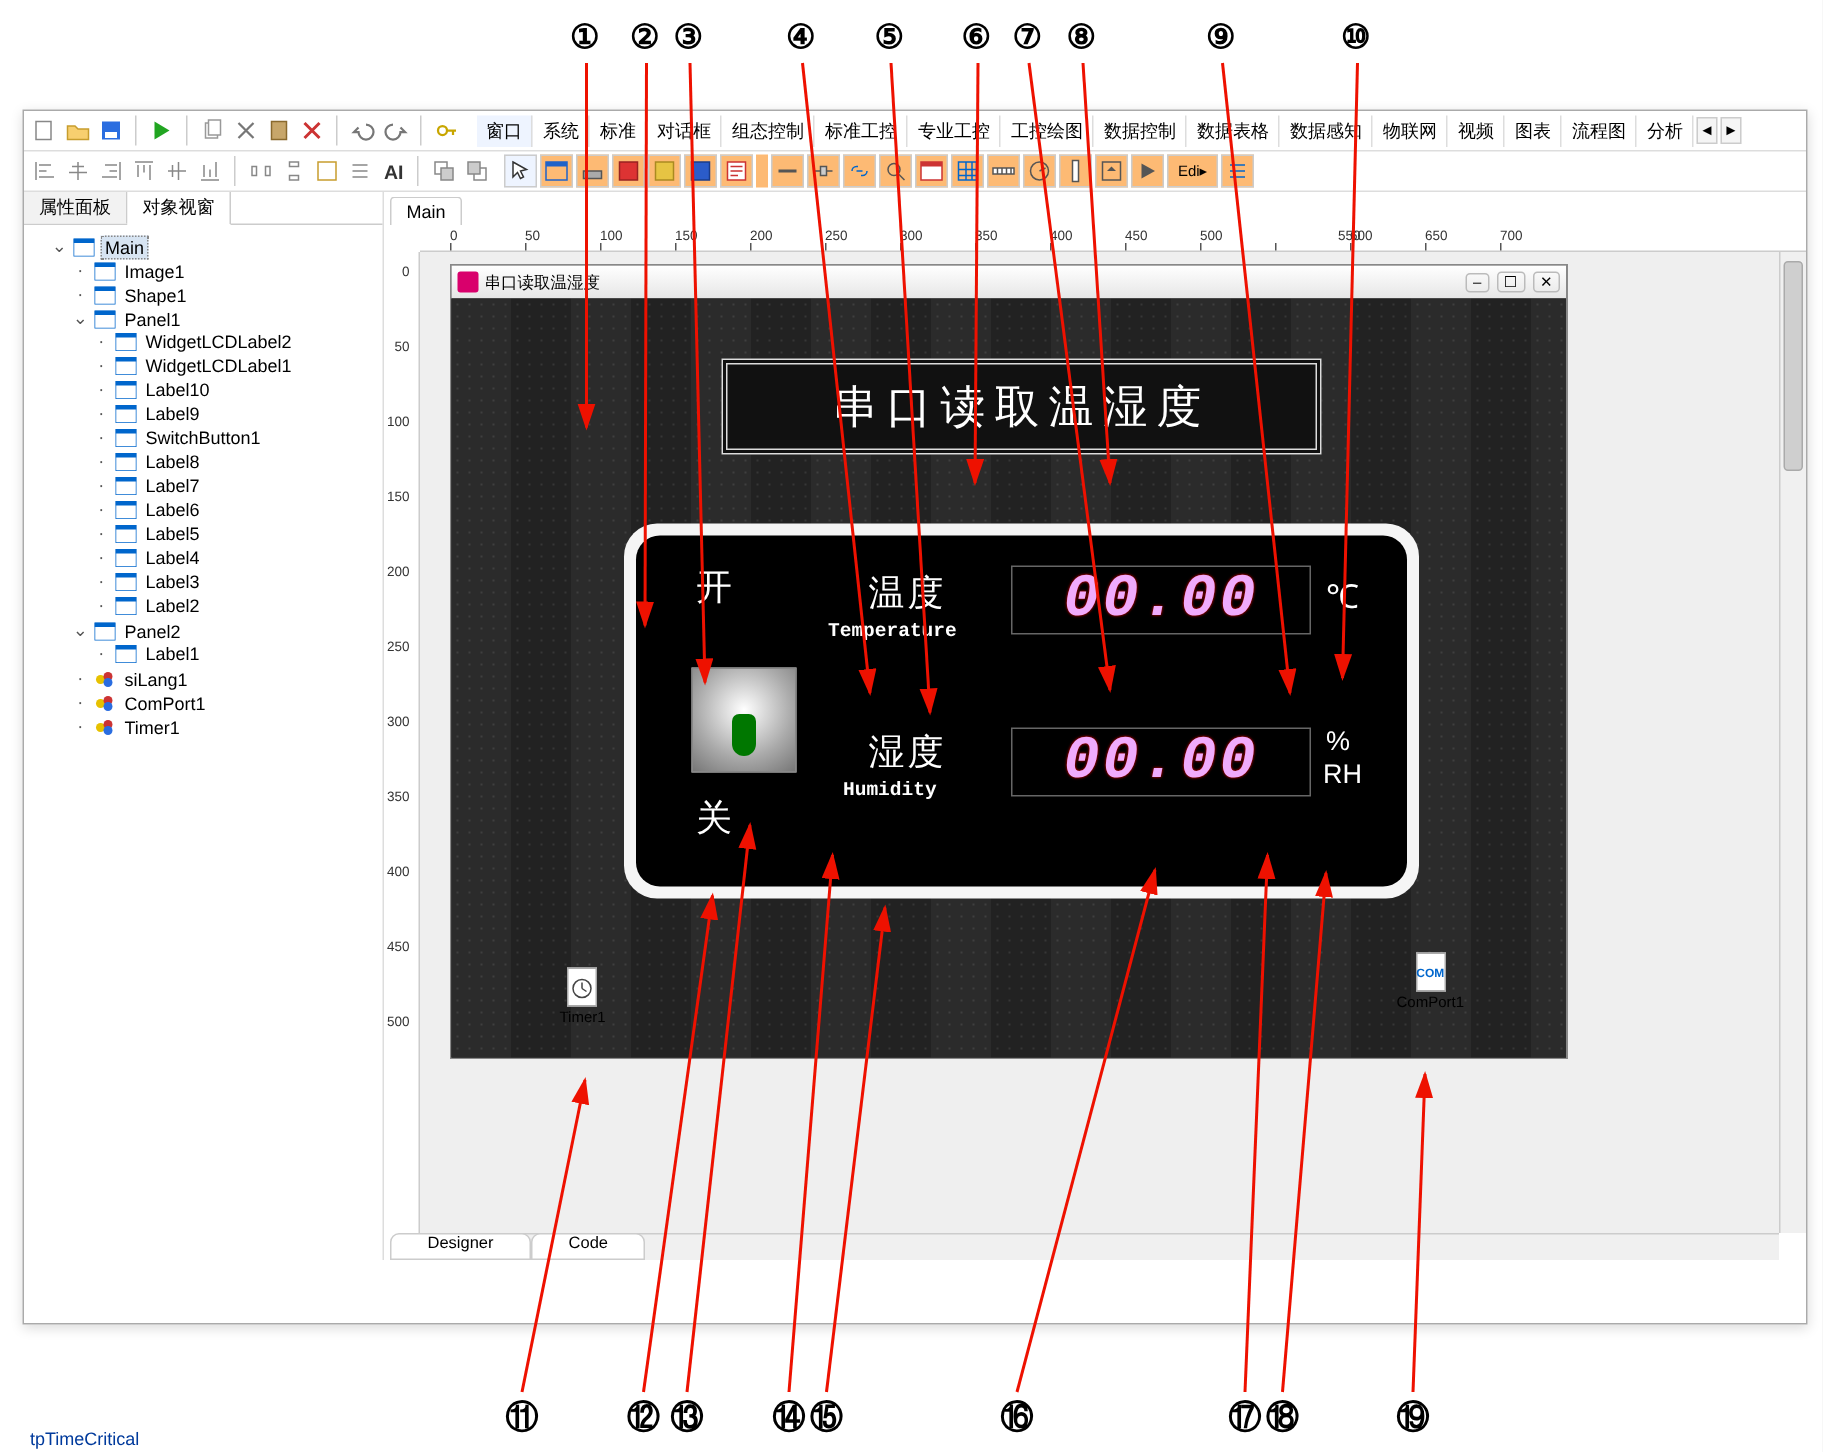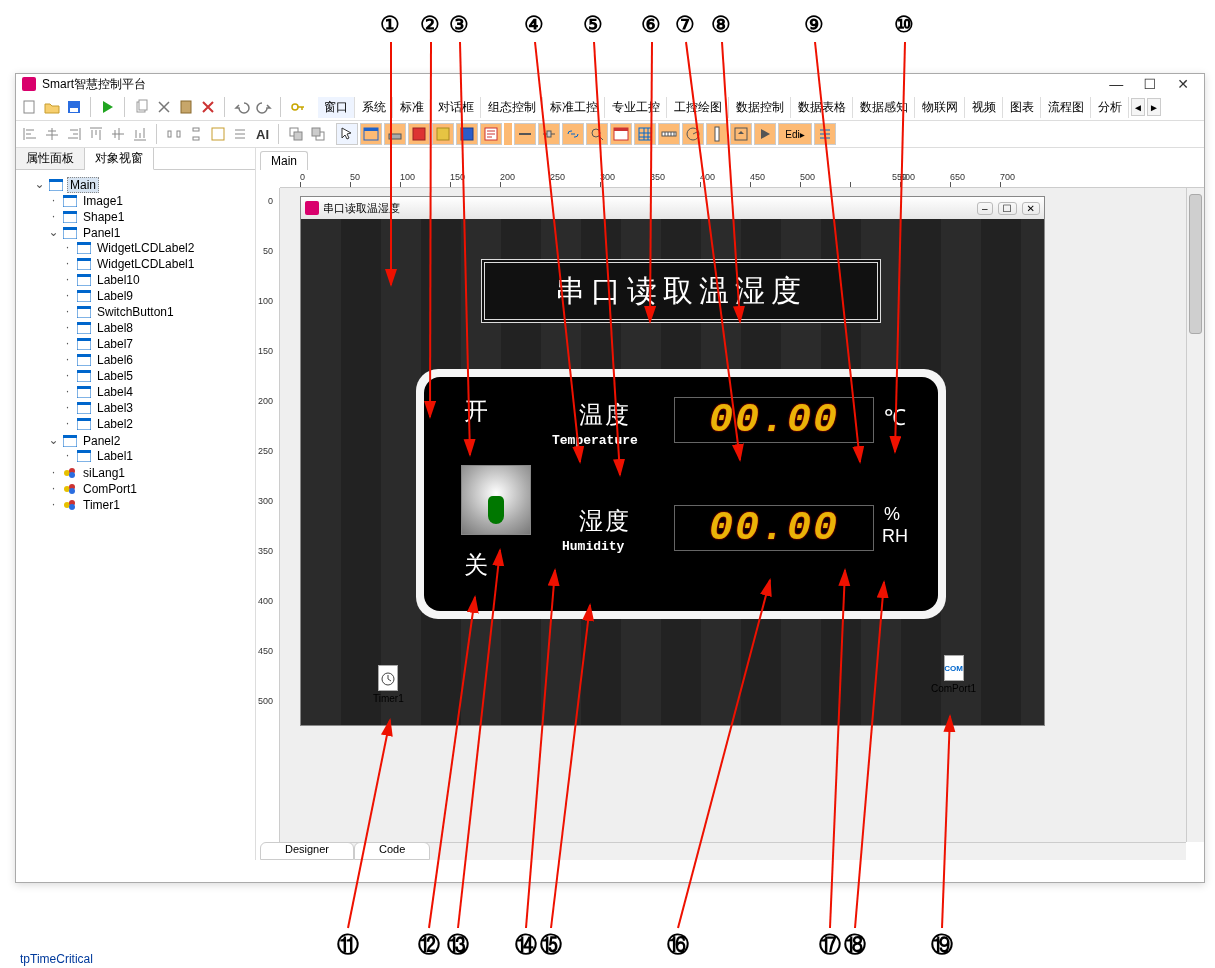--- a/index.html
+++ b/index.html
@@ -72,21 +72,21 @@
   .df-body { position:relative; width:100%; height:calc(100% - 22px); background:#1a1a1a; background-image: radial-gradient(#444 0.5px, transparent 0.5px); background-size: 8px 8px;}
   .bg-image { position:absolute; inset:0; background:
       repeating-linear-gradient(90deg, #3c3c3c 0 40px, #2a2a2a 40px 80px),
       linear-gradient(to bottom, rgba(0,0,0,.2), rgba(0,0,0,.6));
       opacity:.5;}
   .title-panel { position:absolute; left:180px; top:40px; width:400px; height:64px; border:4px double #ddd; background:#111; display:flex; align-items:center; justify-content:center; color:#fff; font-size:30px; letter-spacing:6px;}
   .main-panel { position:absolute; left:115px; top:150px; width:530px; height:250px; background:#f5f5f5; border-radius:22px; padding:8px;}
   .main-inner { width:100%; height:100%; background:#000; border-radius:16px; position:relative;}
   .cn-label { position:absolute; color:#fff; font-size:24px; letter-spacing:2px;}
   .en-label { position:absolute; color:#fff; font-size:13px; font-family:"Courier New",monospace; font-weight:bold;}
-  .seg-display { position:absolute; width:200px; height:46px; border:1px solid #666; background:#000; color:#eab308; font-family:"Courier New",monospace; font-size:40px; font-weight:bold; letter-spacing:2px; display:flex; align-items:center; justify-content:center; font-style:italic; text-shadow:0 0 2px #f00;}
+  .seg-display { position:absolute; width:200px; height:46px; border:1px solid #666; background:#000; color:#f0abfc; font-family:"Courier New",monospace; font-size:40px; font-weight:bold; letter-spacing:2px; display:flex; align-items:center; justify-content:center; font-style:italic; text-shadow:0 0 2px #f00;}
   .unit { position:absolute; color:#fff; font-size:22px;}
   .unit2 { position:absolute; color:#fff; font-size:18px; line-height:1; text-align:center;}
   .switch { position:absolute; left:37px; top:88px; width:70px; height:70px; background:#d0d0d0 radial-gradient(circle at 50% 40%, #fff, #aaa 60%, #777); border:1px solid #888;}
   .switch .lever { position:absolute; left:50%; bottom:10px; width:16px; height:28px; margin-left:-8px; background:#070; border-radius:6px 6px 10px 10px;}
 
   .tray-item { position:absolute; text-align:center; font-size:10px;}
   .tray-item .card { width:20px; height:26px; background:#fff; border:1px solid #aaa; display:flex; align-items:center; justify-content:center; margin:16px auto 2px;}
 
   
   .arrows-svg { position:absolute; inset:0; pointer-events:none; }
@@ -112,31 +112,20 @@
     <span style="left: 447px;">⑬</span>
     <span style="left: 515px;">⑭</span>
     <span style="left: 540px;">⑮</span>
     <span style="left: 667px;">⑯</span>
     <span style="left: 819px;">⑰</span>
     <span style="left: 844px;">⑱</span>
     <span style="left: 931px;">⑲</span>
   </div>
 
 <div class="app-window">
-  <div class="title-bar">
-    <div class="left">
-      <span class="appicon"></span>
-      <span>Smart智慧控制平台</span>
-    </div>
-    <div class="ctrls">
-      <span>—</span>
-      <span>☐</span>
-      <span>✕</span>
-    </div>
-  </div>
 
 
   <div class="toolbar-row">
     <span class="tb-ico">
         <svg width="16" height="16">
           <rect x="2" y="2" width="10" height="12" fill="#fff" stroke="#888"></rect>
         </svg>
       </span>
     <span class="tb-ico">
         <svg width="16" height="16">

